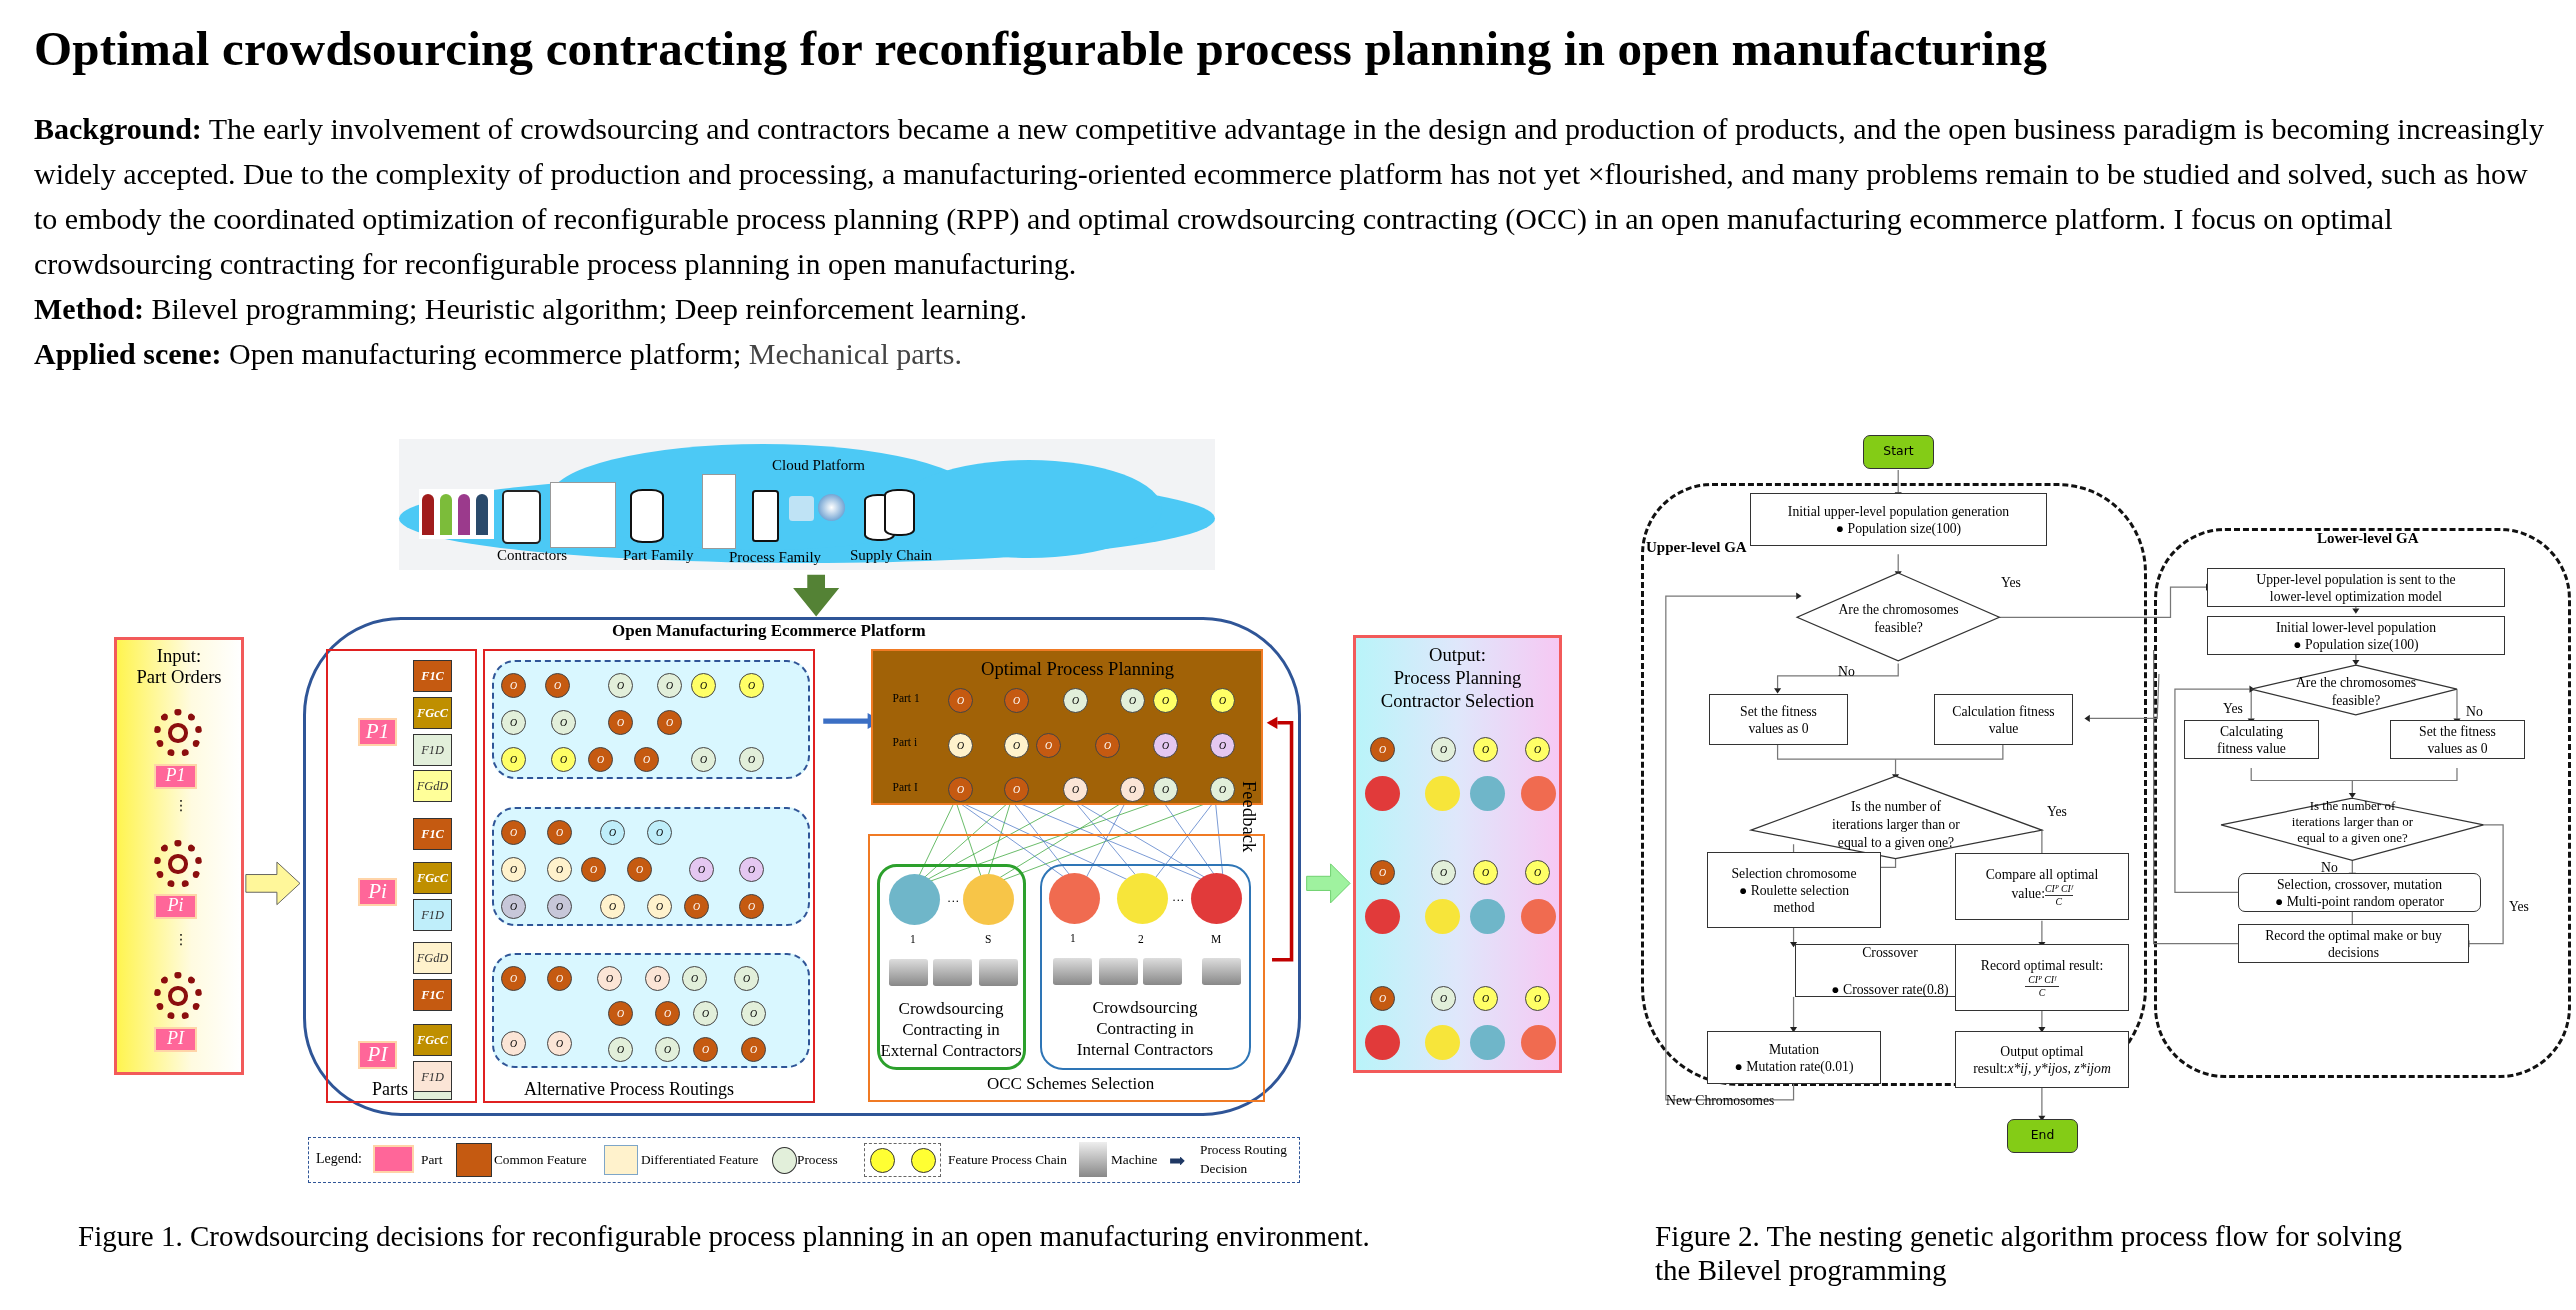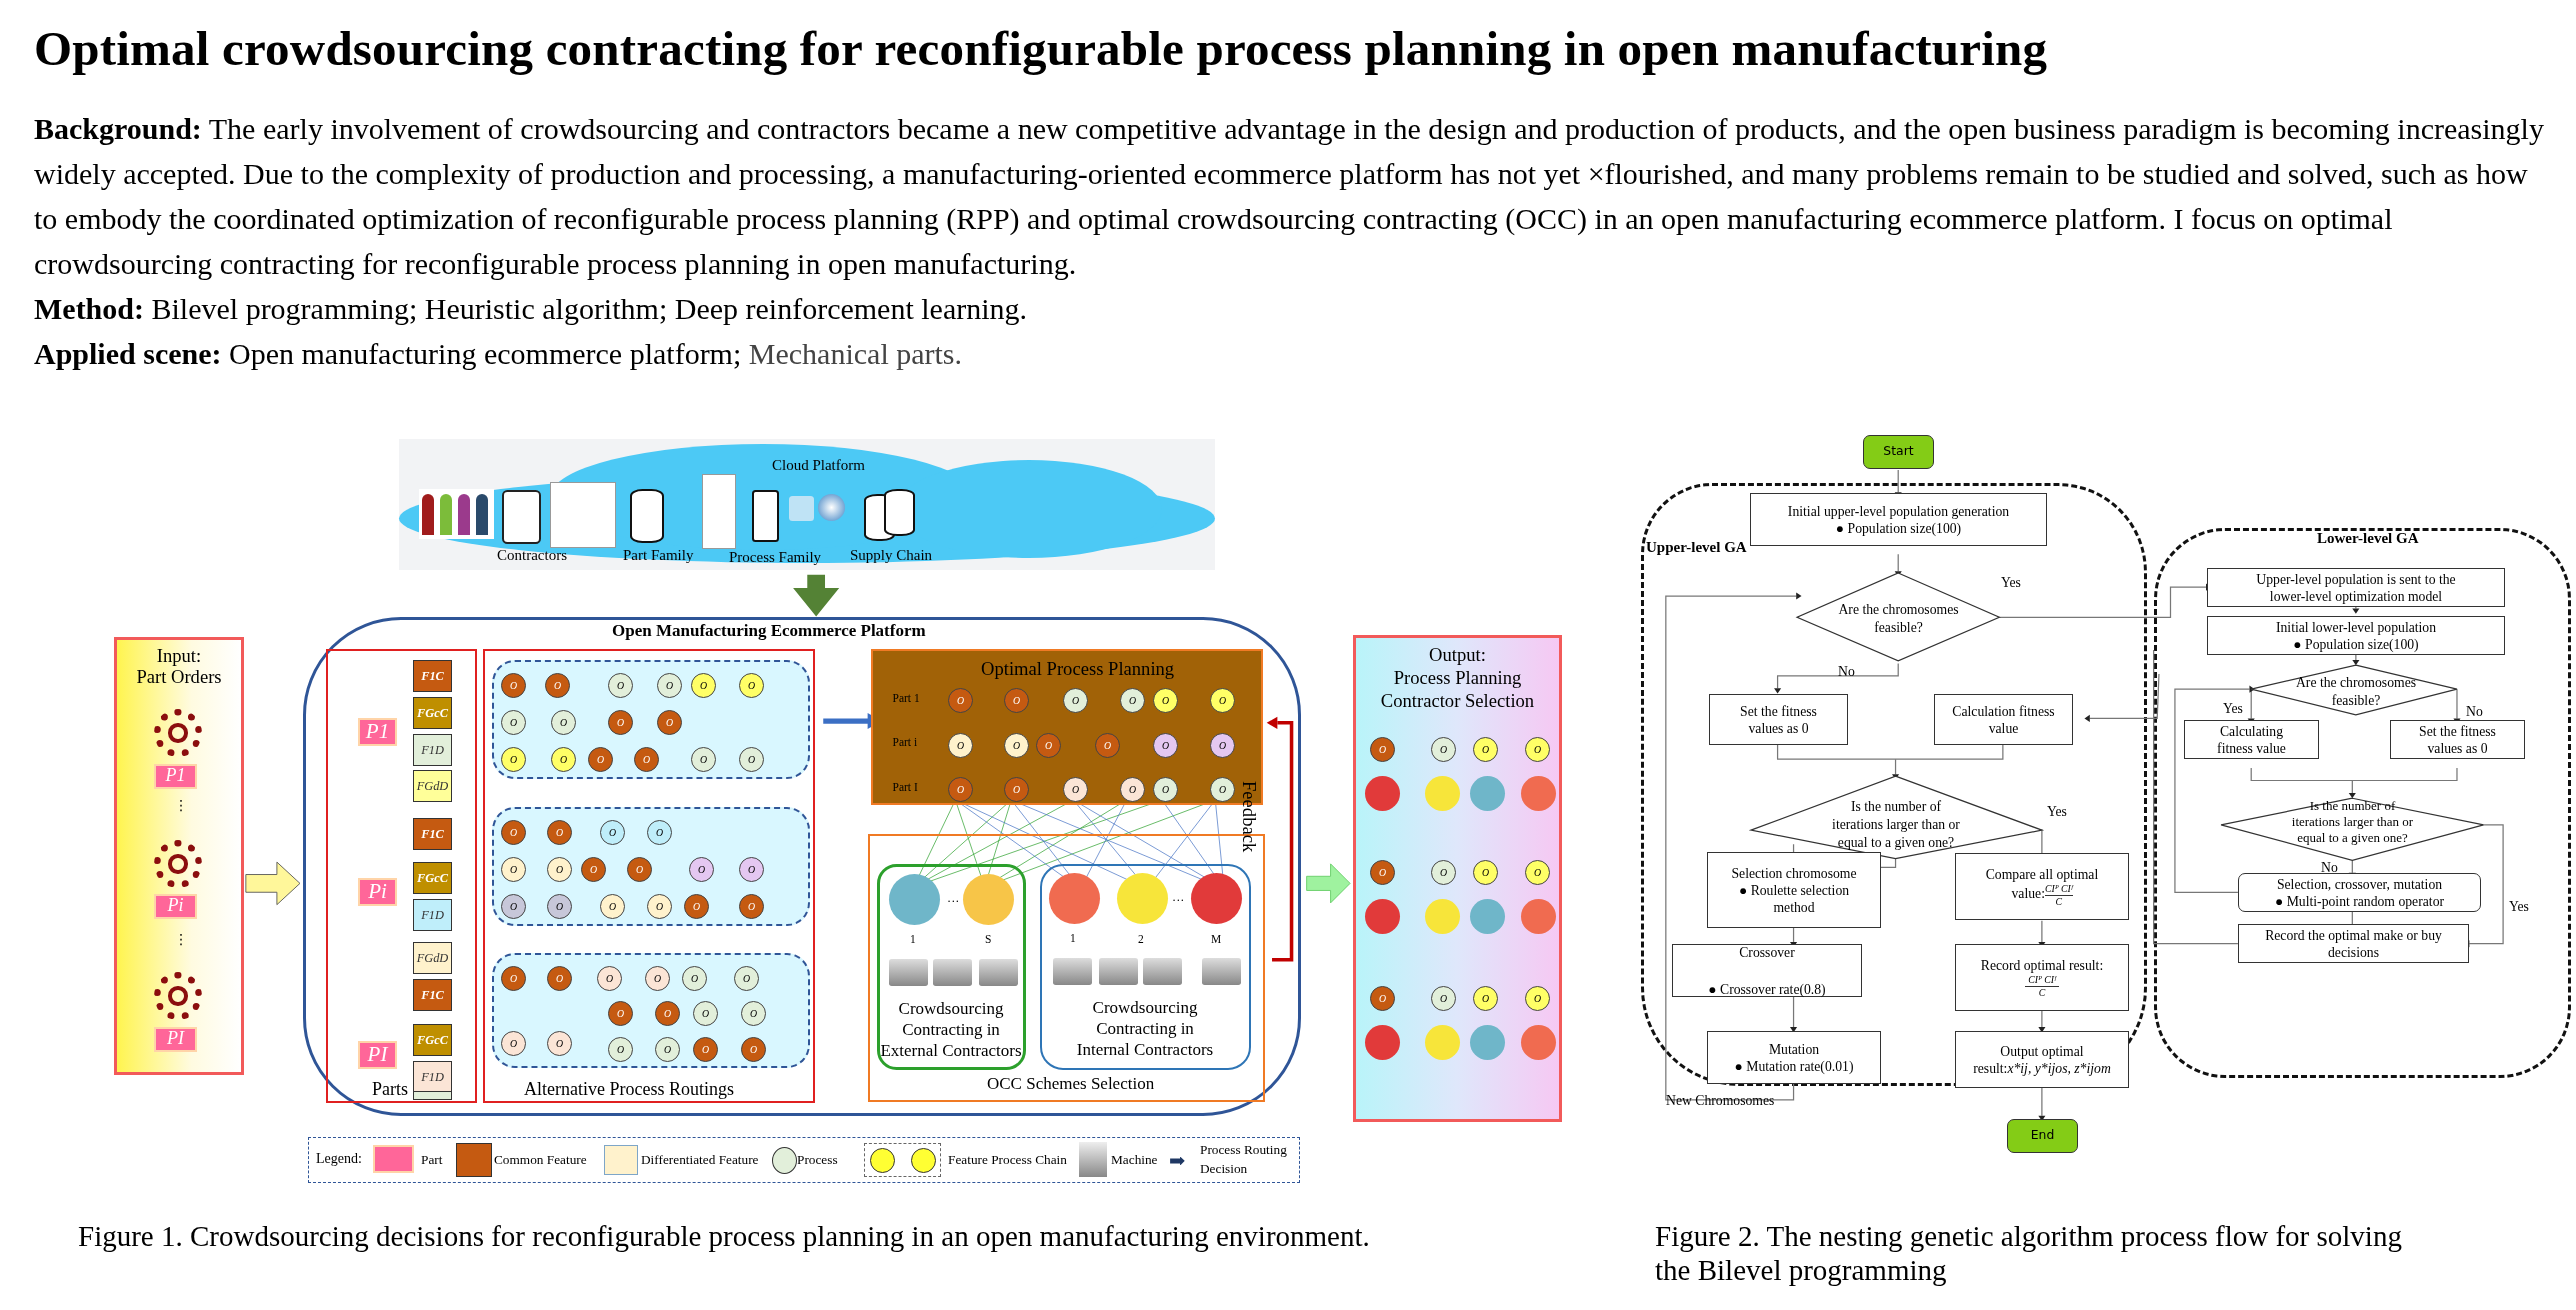--- a/index.html
+++ b/index.html
@@ -12,21 +12,21 @@
   .gray{color:#444;}
   
   .cloudbg{left:399px;top:439px;width:816px;height:131px;background:#f2f3f5;}
   .cloud{position:absolute;background:#4cc9f5;border-radius:50%;}
   .clabel{position:absolute;font-size:15px;white-space:nowrap;}
   .platform{left:303px;top:617px;width:998px;height:499px;border:3.5px solid #2f5597;border-radius:98px;box-sizing:border-box;}
   .plat-title{left:612px;top:621px;font-size:17px;font-weight:bold;white-space:nowrap;}
   .redbox{position:absolute;border:2.7px solid #e02020;box-sizing:border-box;}
   .orangebox{position:absolute;border:2.7px solid #f07a24;box-sizing:border-box;background:#a16207;}
   .inputbox{left:114px;top:637px;width:130px;height:438px;border:3.5px solid #f25a5a;box-sizing:border-box;background:linear-gradient(to right,#fff44f,#fffbe0 60%,#fff);}
-  .outputbox{left:1353px;top:635px;width:209px;height:487px;border:3.5px solid #f25a5a;box-sizing:border-box;background:linear-gradient(to right,#b9f4f9,#dfe7fb 50%,#f6c8f3);}
+  .outputbox{left:1353px;top:635px;width:209px;height:438px;border:3.5px solid #f25a5a;box-sizing:border-box;background:linear-gradient(to right,#b9f4f9,#dfe7fb 50%,#f6c8f3);}
   .pbadge{position:absolute;background:#ff6699;color:#fff;font-style:italic;font-size:21px;text-align:center;border:2.7px solid #ffd4a8;box-sizing:border-box;}
   .gear{position:absolute;width:48px;height:48px;border-radius:50%;border:7px dotted #8b0e0e;box-sizing:border-box;}
   .gear::after{content:"";position:absolute;left:7px;top:7px;width:19.5px;height:19.5px;border-radius:50%;border:4.4px solid #8b0e0e;box-sizing:border-box;}
   .fbox{position:absolute;width:39px;height:32px;border:1.3px solid #333;box-sizing:border-box;font-style:italic;font-size:12.4px;font-weight:bold;color:#fff;text-align:center;line-height:30px;}
   .routegrp{position:absolute;border:2.7px dashed #2f5597;border-radius:23px;background:#d9f7ff;box-sizing:border-box;}
   .node{position:absolute;width:25px;height:25px;border-radius:50%;border:1.3px solid #444;box-sizing:border-box;font-size:9.8px;font-style:italic;text-align:center;line-height:23px;}
   .n-br{background:#c55a11;color:#fff;}
   .n-gr{background:#e2efda;}
   .n-ye{background:#ffff66;}
   .n-pk{background:#fbe5d6;}
@@ -456,21 +456,21 @@
     <div>equal to a given one?</div>
   </div>
   <div class="lbl" style="left:1836px;top:859px;">No</div>
   <div class="lbl" style="left:2047px;top:804px;">Yes</div>
 
   <div class="fc" style="left:1707px;top:852px;width:174px;height:76px;">
     <div>Selection chromosome</div>
     <div>● <span>Roulette selection</span></div>
     <div>method</div>
   </div>
-  <div class="fc" style="left:1672px;top:944px;width:190px;height:53px;gap:20px;">
+  <div class="fc" style="left:1795px;top:944px;width:190px;height:53px;gap:20px;">
     <div>Crossover</div>
     <div>● <span>Crossover rate(0.8)</span></div>
   </div>
   <div class="fc" style="left:1707px;top:1031px;width:174px;height:53px;">
     <div>Mutation</div>
     <div>● <span>Mutation rate(0.01)</span></div>
   </div>
   <div class="lbl" style="left:1666px;top:1093px;text-align:right;">New Chromosomes</div>
 
   <div class="fc" style="left:1955px;top:853px;width:174px;height:67px;">

